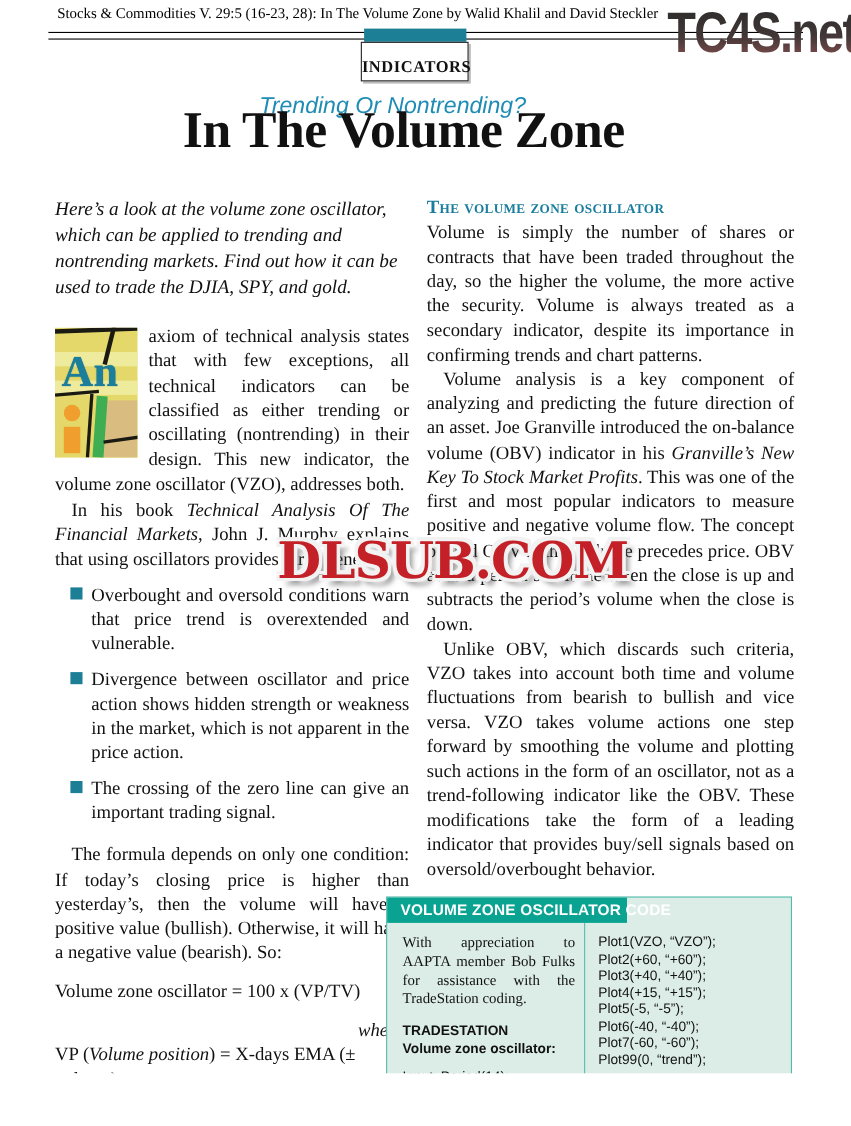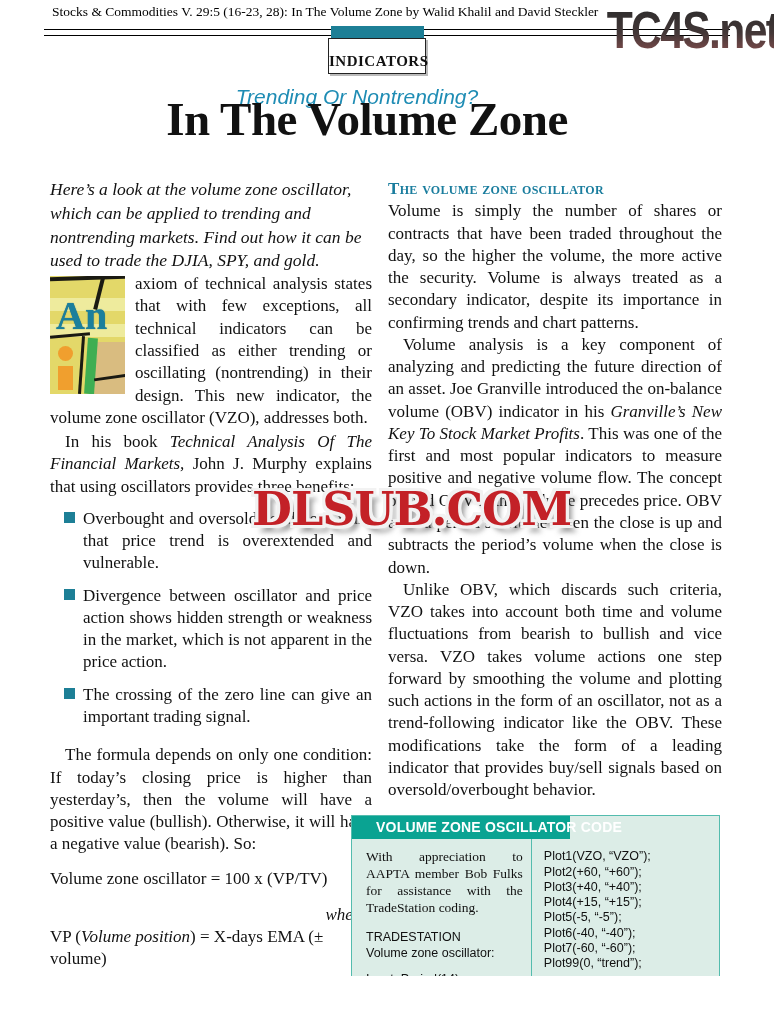--- a/index.html
+++ b/index.html
@@ -18,21 +18,21 @@
           font-family:"Liberation Sans",sans-serif;font-style:italic;font-size:21px;color:#1e8cb4;}
   .title{position:absolute;left:0;right:40px;top:92px;text-align:center;
          font-size:47px;font-weight:bold;letter-spacing:-0.5px;}
 
   
   .col{position:absolute;top:178px;font-size:17px;line-height:1.31;text-align:justify;}
   .col-left{left:50px;width:322px;}
   .col-right{left:388px;width:334px;}
   p{margin:0;}
   .indent{text-indent:15px;}
-  .intro{font-style:italic;font-size:17.5px;line-height:1.36;text-align:left;}
+  .intro{font-style:italic;font-size:17.5px;line-height:1.36;margin-bottom:22px;text-align:left;}
 
   
   .art{float:left;width:75px;height:118px;margin:3px 10px 2px 0;position:relative;
        background:#e3d869;overflow:hidden;}
   .art .stripe{position:absolute;left:0;width:100%;height:13px;background:#eeeb9d;}
   .art .blk{position:absolute;background:#1a1a12;}
   .art .green{position:absolute;background:#3fae52;}
   .art .tan{position:absolute;background:#d9bc80;}
   .art .orange{position:absolute;background:#f09f2e;}
   .art .an{position:absolute;left:6px;top:14px;color:#1b7f9c;font-weight:bold;font-size:40px;
@@ -47,26 +47,26 @@
 
   
   .rc-head{color:#1a7d9e;font-weight:bold;font-size:17px;letter-spacing:.3px;text-align:left;
            font-variant:small-caps;}
 
   
   .codebox{position:relative;margin:14px 0 0 -37px;width:369px;height:287px;
            background:#dcede7;border:1px solid #54bcae;box-sizing:border-box;}
   .codebox .cb-head{position:absolute;left:0;top:0;width:218px;height:23px;background:#0aa392;
            color:#fff;font-family:"Liberation Sans",sans-serif;font-weight:bold;font-size:14px;
-           line-height:23px;padding-left:24px;letter-spacing:.2px;box-sizing:border-box;white-space:nowrap;}
+           line-height:23px;padding-left:12px;letter-spacing:.2px;box-sizing:border-box;white-space:nowrap;}
   .cb-cols{position:absolute;left:0;top:23px;right:0;bottom:0;display:flex;}
   .cb-left{width:49%;padding:10px 8px 6px 14px;box-sizing:border-box;border-right:1px solid #54bcae;}
   .cb-right{width:51%;padding:10px 6px 6px 12px;box-sizing:border-box;}
   .cb-note{font-size:13.5px;line-height:1.25;text-align:justify;margin-bottom:12px;}
-  .cb-h{font-family:"Liberation Sans",sans-serif;font-weight:normal;font-size:12.5px;margin-top:10px;}
+  .cb-h{font-family:"Liberation Sans",sans-serif;font-weight:bold;font-size:12.5px;margin-top:10px;}
   .cb-code{font-family:"Liberation Sans",sans-serif;font-size:12.5px;margin-top:10px;}
   .cb-code div{min-height:1.22em;line-height:1.22;white-space:nowrap;}
 
   
   .footer{position:absolute;left:0;right:0;top:986px;text-align:center;font-size:14.5px;}
 
   
   .wm-tc4s{position:absolute;right:-4px;top:0px;font-family:"Liberation Sans",sans-serif;
            font-weight:bold;font-size:52px;letter-spacing:-2px;transform:scaleX(.82);
            transform-origin:right top;color:#4a3838;

